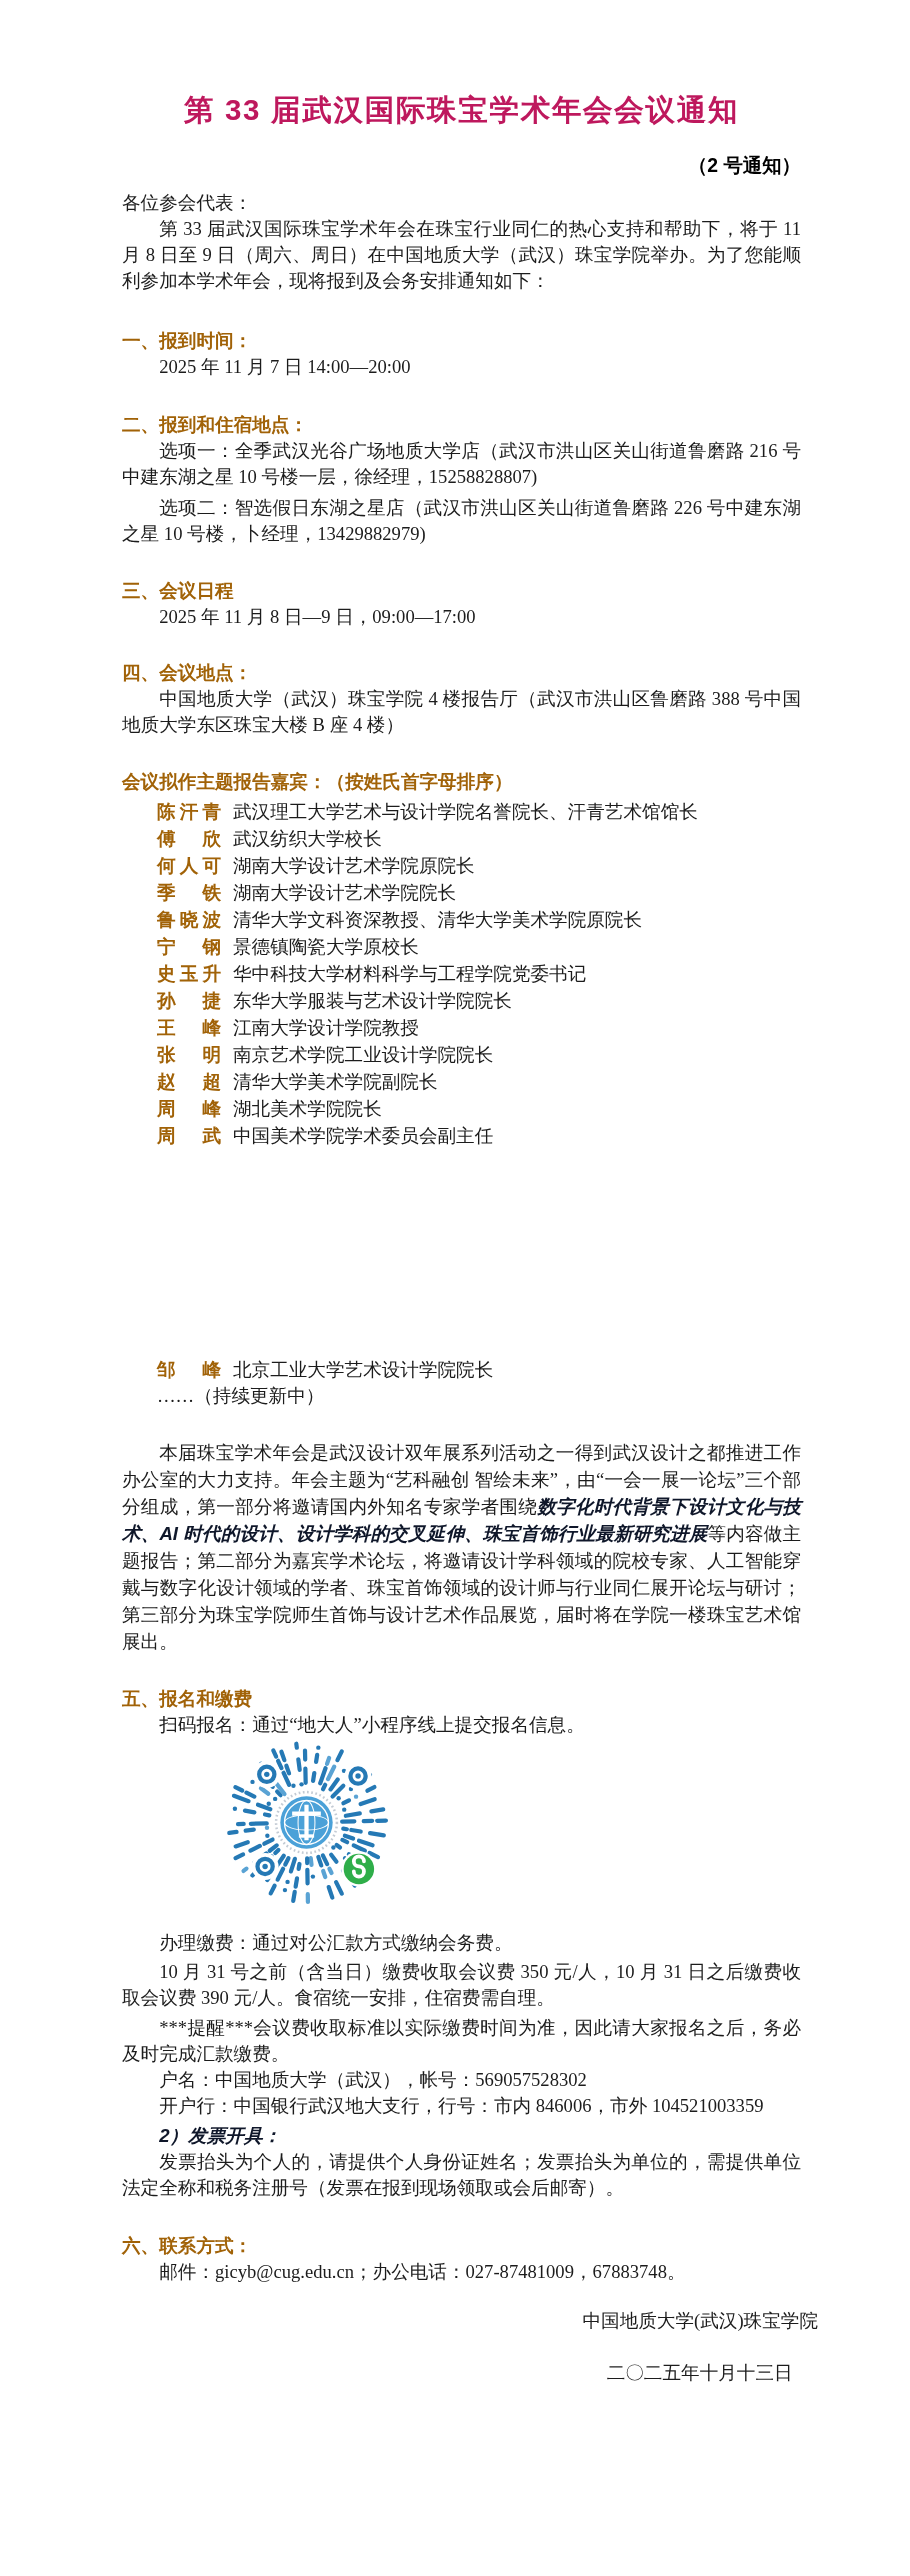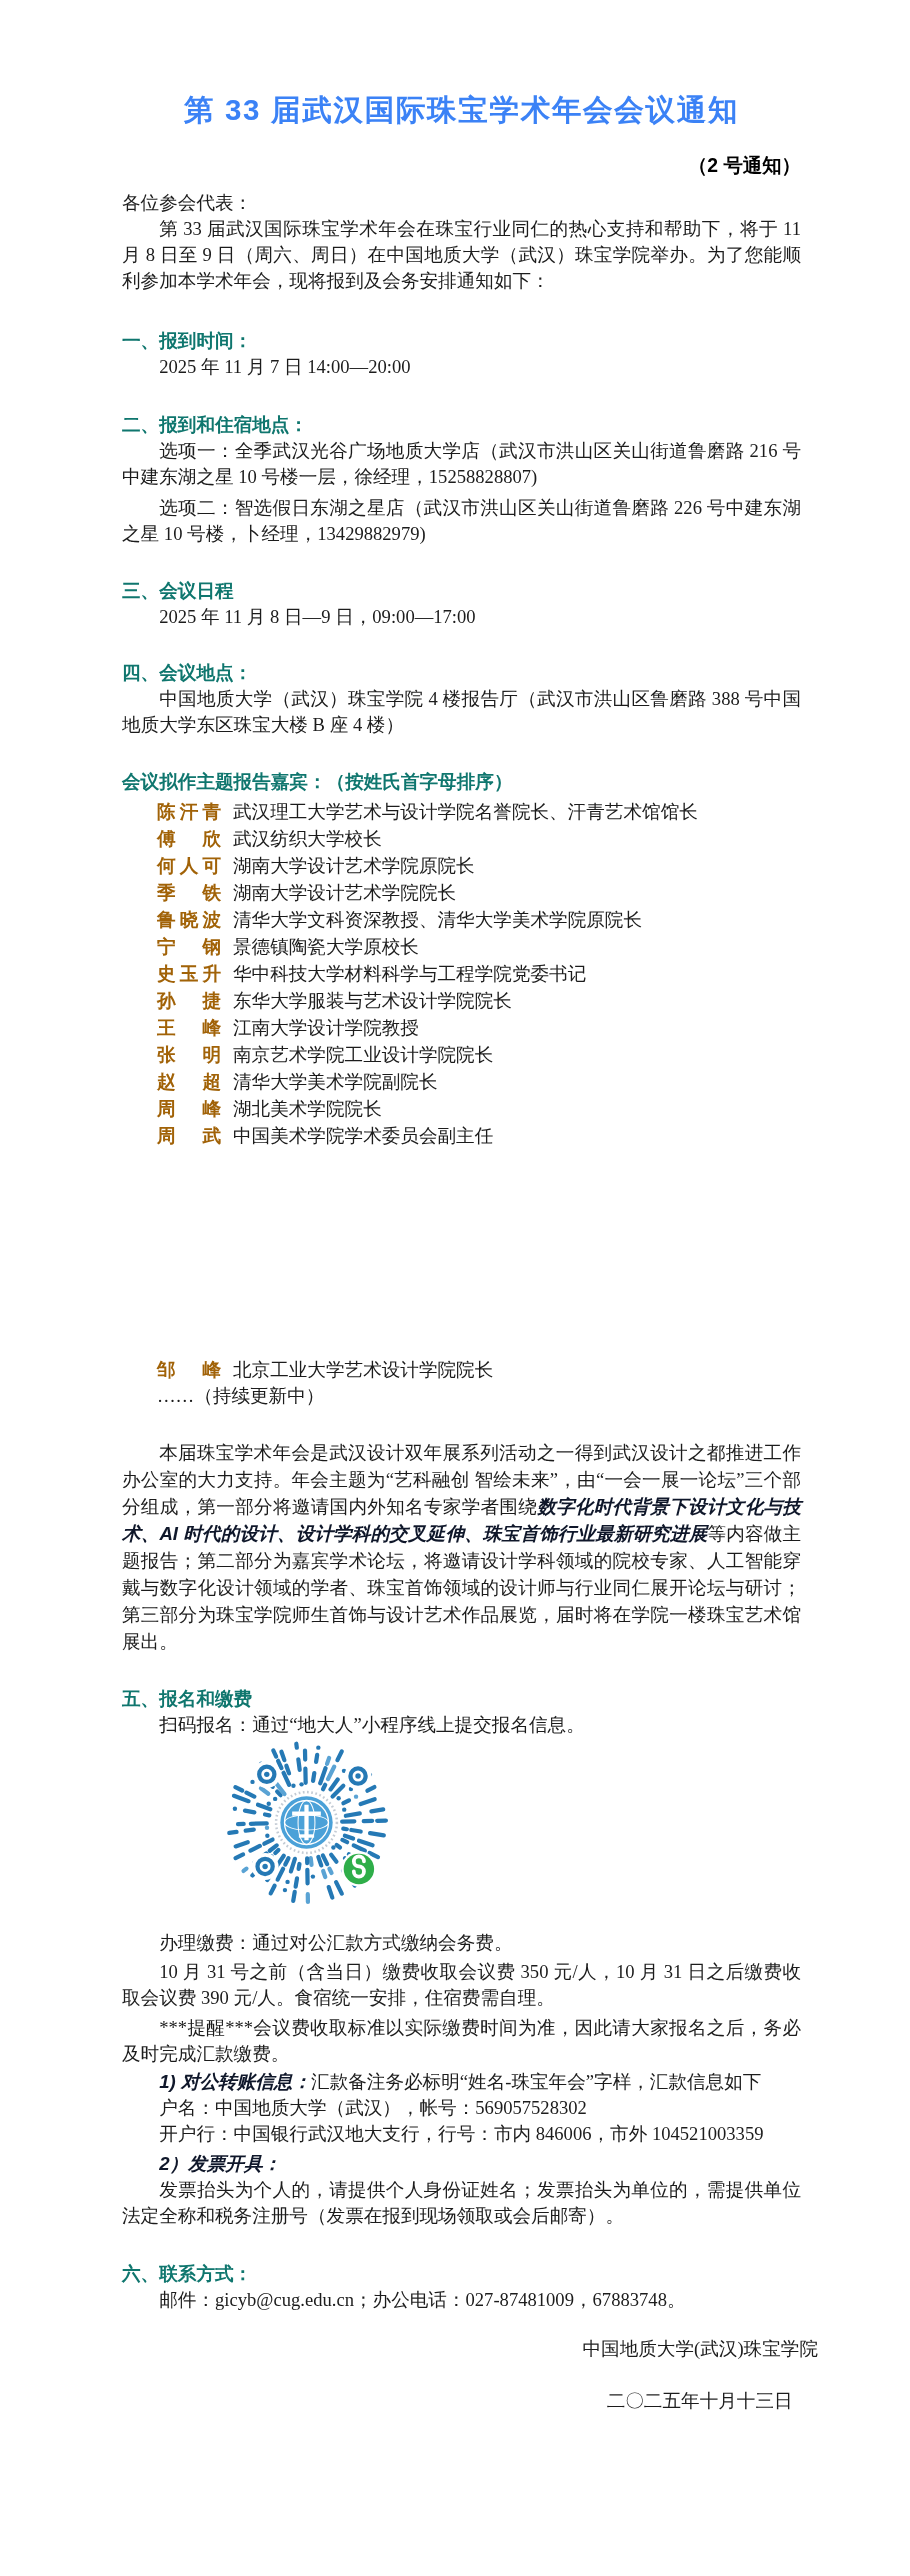--- a/index.html
+++ b/index.html
@@ -4,30 +4,30 @@
 <style>
   html,body{margin:0;padding:0;background:#ffffff;}
   .page{
     position:relative;width:911px;height:2576px;background:#ffffff;
     color:#1c1c1c;font-family:"Liberation Serif","DejaVu Serif",serif;
     font-size:18.6px;line-height:26px;overflow:hidden;
   }
   .content{padding:91px 110px 0 122px;}
   .doc-title{
     font-family:"Liberation Sans","DejaVu Sans",sans-serif;font-weight:bold;
-    font-size:29.5px;line-height:37px;text-align:center;letter-spacing:1.7px;color:#3b82f6;
+    font-size:29.5px;line-height:37px;text-align:center;letter-spacing:1.7px;color:#be185d;
   }
   .doc-subtitle{
     font-family:"Liberation Sans","DejaVu Sans",sans-serif;font-weight:bold;
     font-size:19.4px;line-height:27px;text-align:right;margin-top:23.6px;color:#000;
   }
   .salutation{margin-top:11px;}
   .para{text-align:justify;text-indent:2em;}
   .heading{
-    font-family:"Liberation Sans","DejaVu Sans",sans-serif;font-weight:bold;color:#0f766e;
+    font-family:"Liberation Sans","DejaVu Sans",sans-serif;font-weight:bold;color:#a16207;
   }
   .mt-sec{margin-top:30px;}
   .mt-sec-lg{margin-top:34px;}
   .mt-sec-md{margin-top:31px;}
   .mt-sec-sm{margin-top:31px;}
   .indent-line{text-indent:2em;}
   .opt{margin-top:5px;}
   .guests{margin-top:3.4px;}
   .guest-row{padding-left:35px;height:27px;line-height:27px;white-space:nowrap;}
   .guest-name{
@@ -231,21 +231,20 @@
           <circle cx="162" cy="155" r="21" fill="#ffffff"></circle>
           <circle cx="162" cy="155" r="18" fill="#2fae49"></circle>
           <path d="M168,146 a6,6 0 1,0 -6,6 a6,6 0 1,1 -6,6" fill="none" stroke="#ffffff" stroke-width="4.5" stroke-linecap="round"></path>
         </svg>
     </div>
 
     <div class="indent-line pay1">办理缴费：通过对公汇款方式缴纳会务费。</div>
     <div class="para pay-para">10 月 31 号之前（含当日）缴费收取会议费 350 元/人，10 月 31 日之后缴费收取会议费 390 元/人。食宿统一安排，住宿费需自理。</div>
     <div class="para pay-para">***提醒***会议费收取标准以实际缴费时间为准，因此请大家报名之后，务必及时完成汇款缴费。</div>
 
-    <div class="para tight"><span class="seg-bold">1) 对公转账信息：</span><span>汇款备注务必标明“姓名-珠宝年会”字样，汇款信息如下</span></div>
     <div class="indent-line">户名：中国地质大学（武汉），帐号：569057528302</div>
     <div class="indent-line">开户行：中国银行武汉地大支行，行号：市内 846006，市外 104521003359</div>
 
     <div class="indent-line seg-bold inv-label">2）发票开具：</div>
     <div class="para">发票抬头为个人的，请提供个人身份证姓名；发票抬头为单位的，需提供单位法定全称和税务注册号（发票在报到现场领取或会后邮寄）。</div>
 
     <div class="heading" style="margin-top:32px;">六、联系方式：</div>
     <div class="indent-line">邮件：gicyb@cug.edu.cn；办公电话：027-87481009，67883748。</div>
 
     <div class="footer-org">中国地质大学(武汉)珠宝学院</div>

